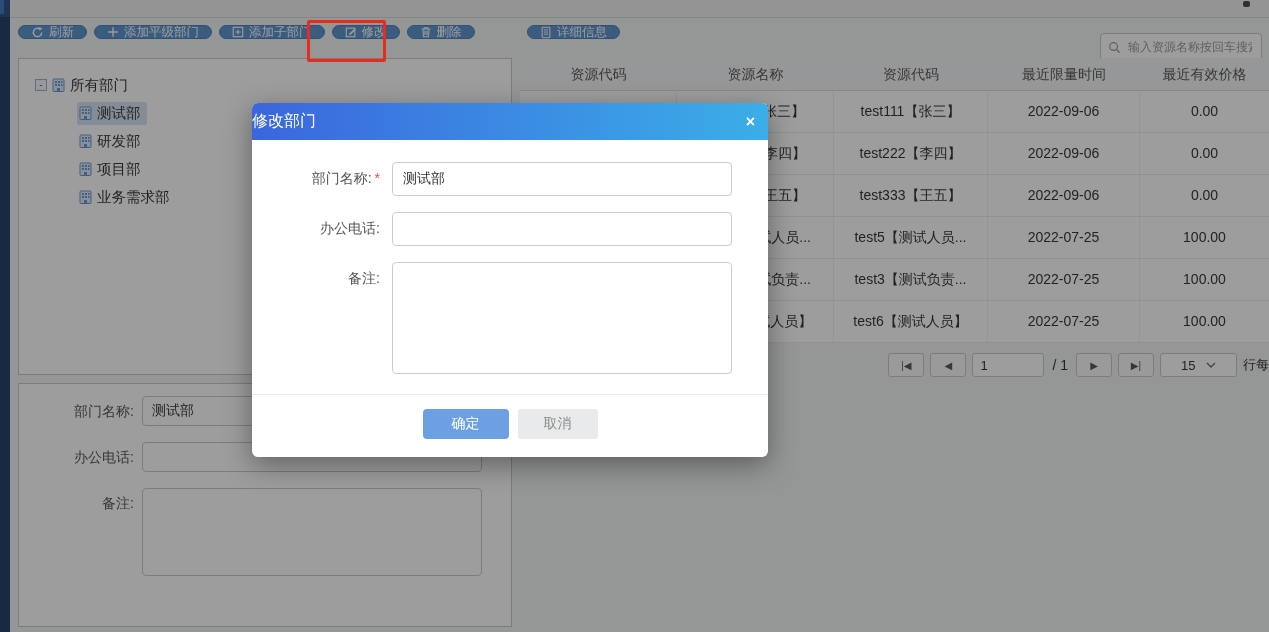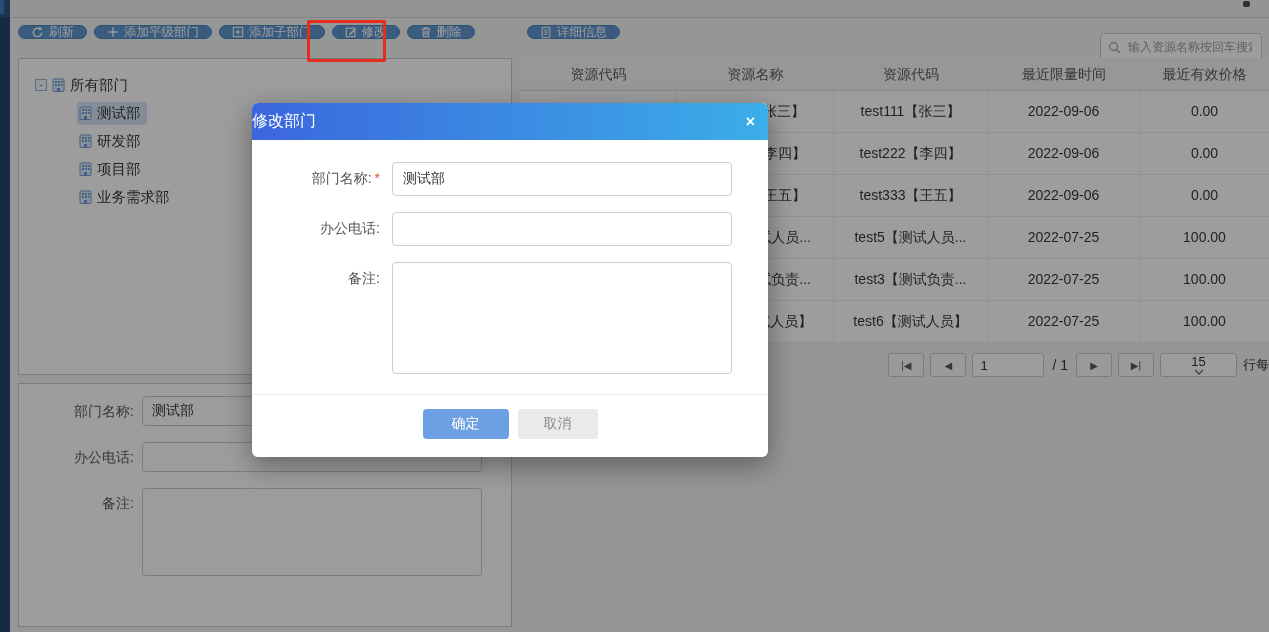--- a/index.html
+++ b/index.html
@@ -88,21 +88,21 @@
   }
   .pinput{
     width:72px;height:24px;border:1px solid #c9c9c9;border-radius:3px;background:#fff;
     font-size:13px;color:#333;padding:0 7px;box-sizing:border-box;outline:none;
     font-family:"Liberation Sans","DejaVu Sans",sans-serif;
   }
   .pof{font-size:14px;color:#333;margin:0 2px;}
   .pselect{
     width:77px;height:24px;border:1px solid #c9c9c9;border-radius:3px;background:#fff;
     display:flex;align-items:center;justify-content:space-between;padding:0 20px;
-    font-size:13px;color:#333;cursor:pointer;box-sizing:border-box;flex-direction:column;
+    font-size:13px;color:#333;cursor:pointer;box-sizing:border-box;
   }
   .pselect svg{color:#666;}
   .psuffix{font-size:13px;color:#333;white-space:nowrap;}
   
   .overlay{position:absolute;left:0;top:0;width:1269px;height:632px;background:rgba(10,10,10,0.40);z-index:30;}
   
   .annotation{position:absolute;left:307px;top:20px;width:73px;height:36px;border:3px solid #e62c1e;border-radius:2px;z-index:40;}
   
   .modal{
     position:absolute;left:252px;top:103px;width:516px;z-index:50;

